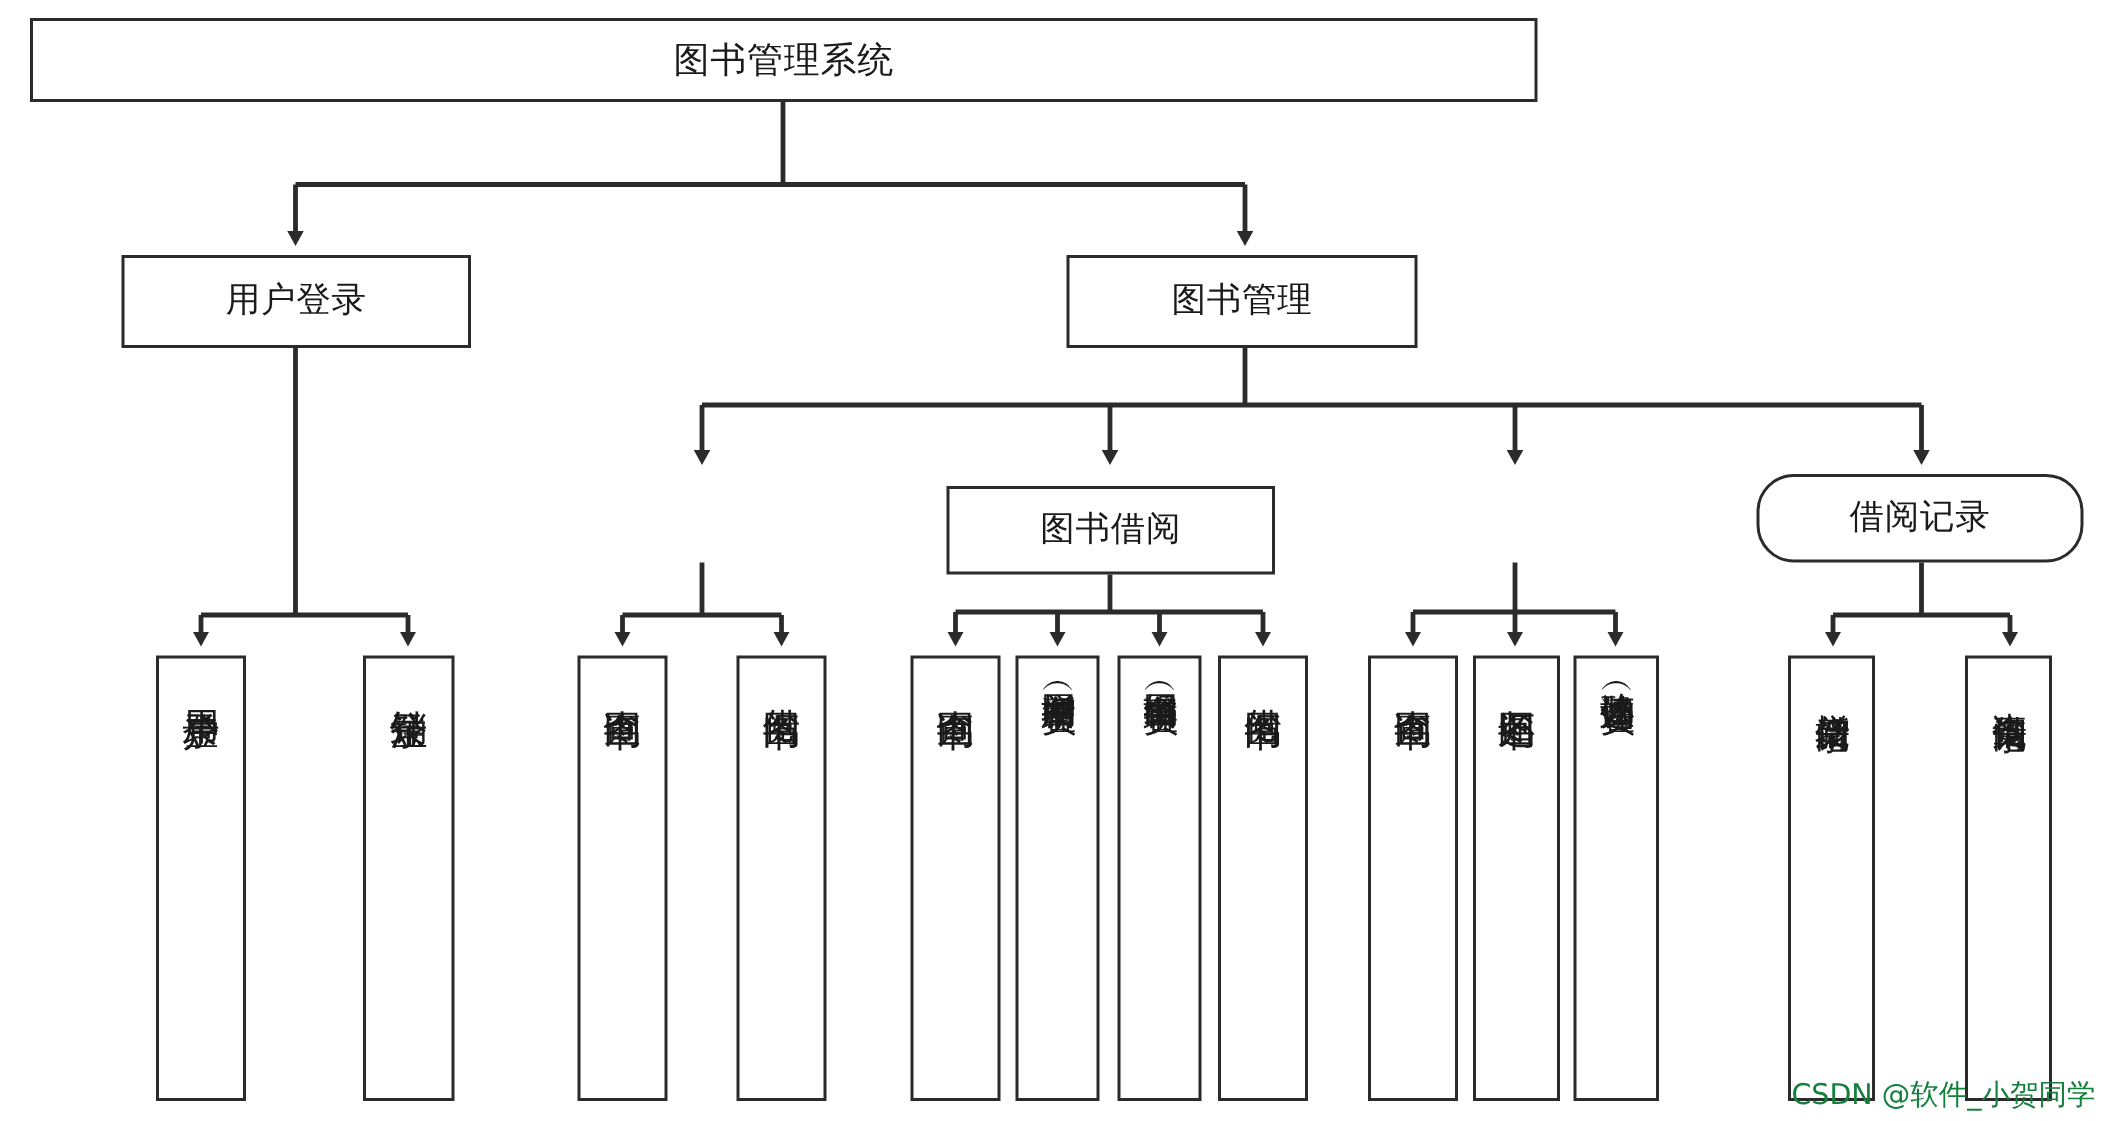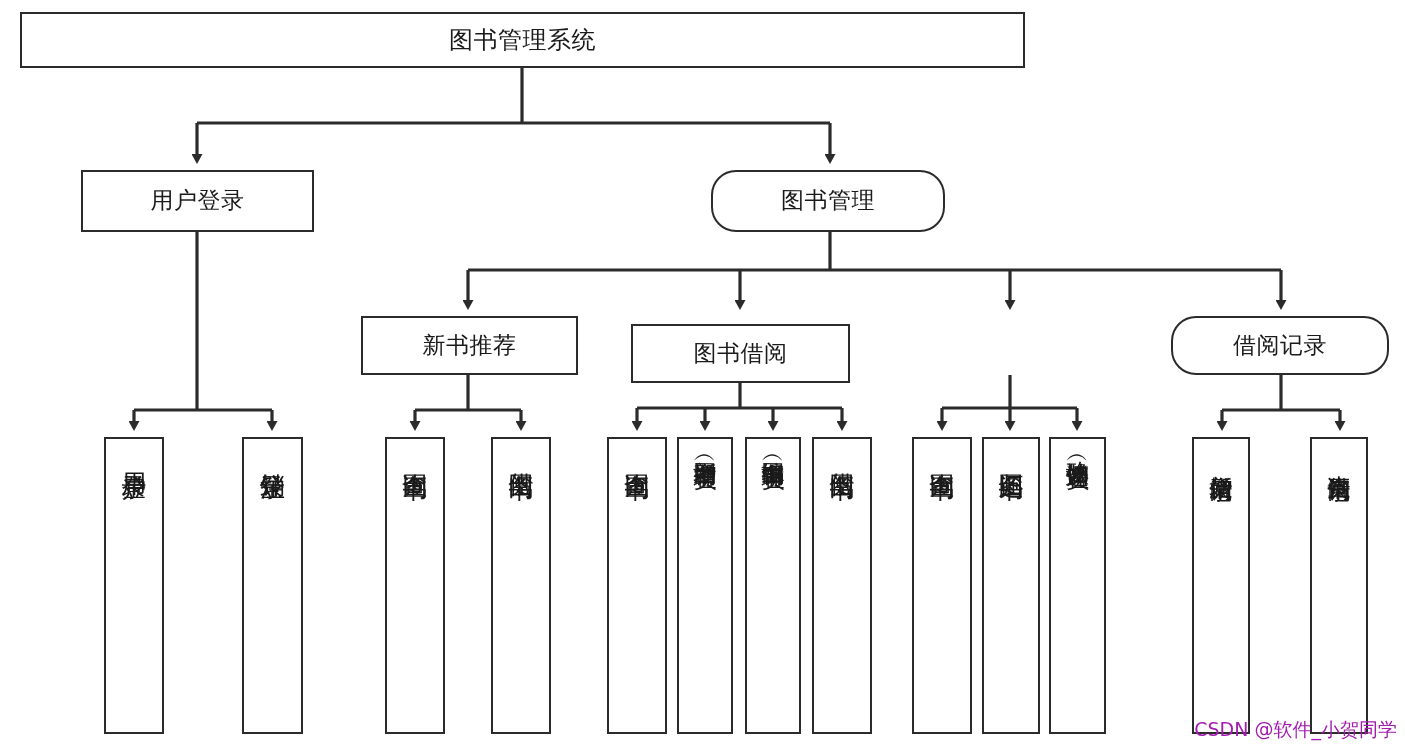--- a/index.html
+++ b/index.html
@@ -61,21 +61,21 @@
     top: 0;
     width: 1405px;
     height: 747px;
     pointer-events: none;
   }
   .watermark {
     position: absolute;
     right: 8px;
     bottom: 4px;
     font-size: 19px;
-    color: #a21caf;
+    color: #15803d;
     white-space: nowrap;
     font-family: "DejaVu Sans", "Liberation Sans", sans-serif;
   }
 </style>
 </head>
 <body>
 
 <div id="canvas">
 
   <svg id="wires" viewBox="0 0 1405 747" xmlns="http://www.w3.org/2000/svg">
@@ -128,27 +128,24 @@
     </g>
   </svg>
 
   <div class="node root horizontal" style="left:20px; top:12px; width:1005px; height:56px;">
     <span class="node-label">图书管理系统</span>
   </div>
 
   <div class="node horizontal" style="left:81px; top:170px; width:233px; height:62px;">
     <span class="node-label">用户登录</span>
   </div>
-  <div class="node horizontal" style="left:711px; top:170px; width:234px; height:62px;border-radius:25px;">
+  <div class="node horizontal" style="left:711px; top:170px; width:234px; height:62px;">
     <span class="node-label">图书管理</span>
   </div>
 
-  <div class="node horizontal" style="left:361px; top:316px; width:217px; height:59px;">
-    <span class="node-label">新书推荐</span>
-  </div>
   <div class="node horizontal" style="left:631px; top:324px; width:219px; height:59px;">
     <span class="node-label">图书借阅</span>
   </div>
   <div class="node horizontal" style="left:1171px; top:316px; width:218px; height:59px;border-radius:25px;">
     <span class="node-label">借阅记录</span>
   </div>
 
   <div class="node vertical" style="left:104px; top:437px; width:60px; height:297px;">
     <span class="node-label">用户登录</span>
   </div>

